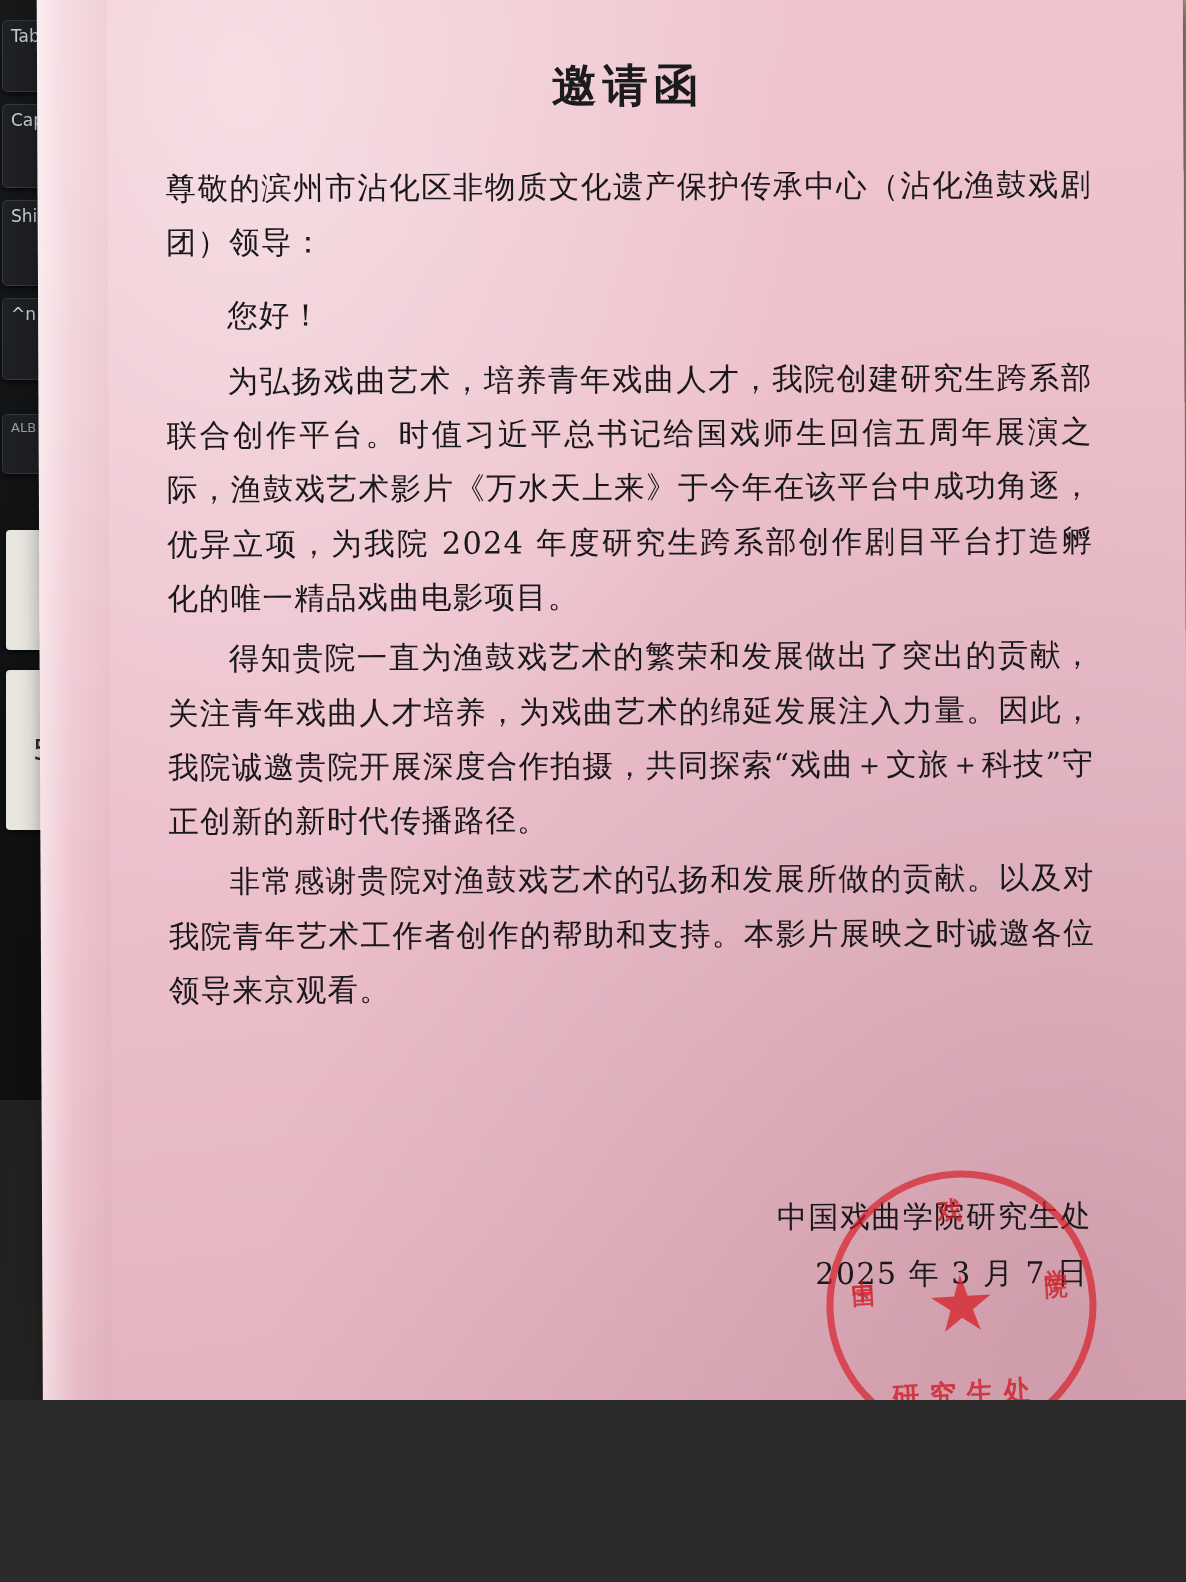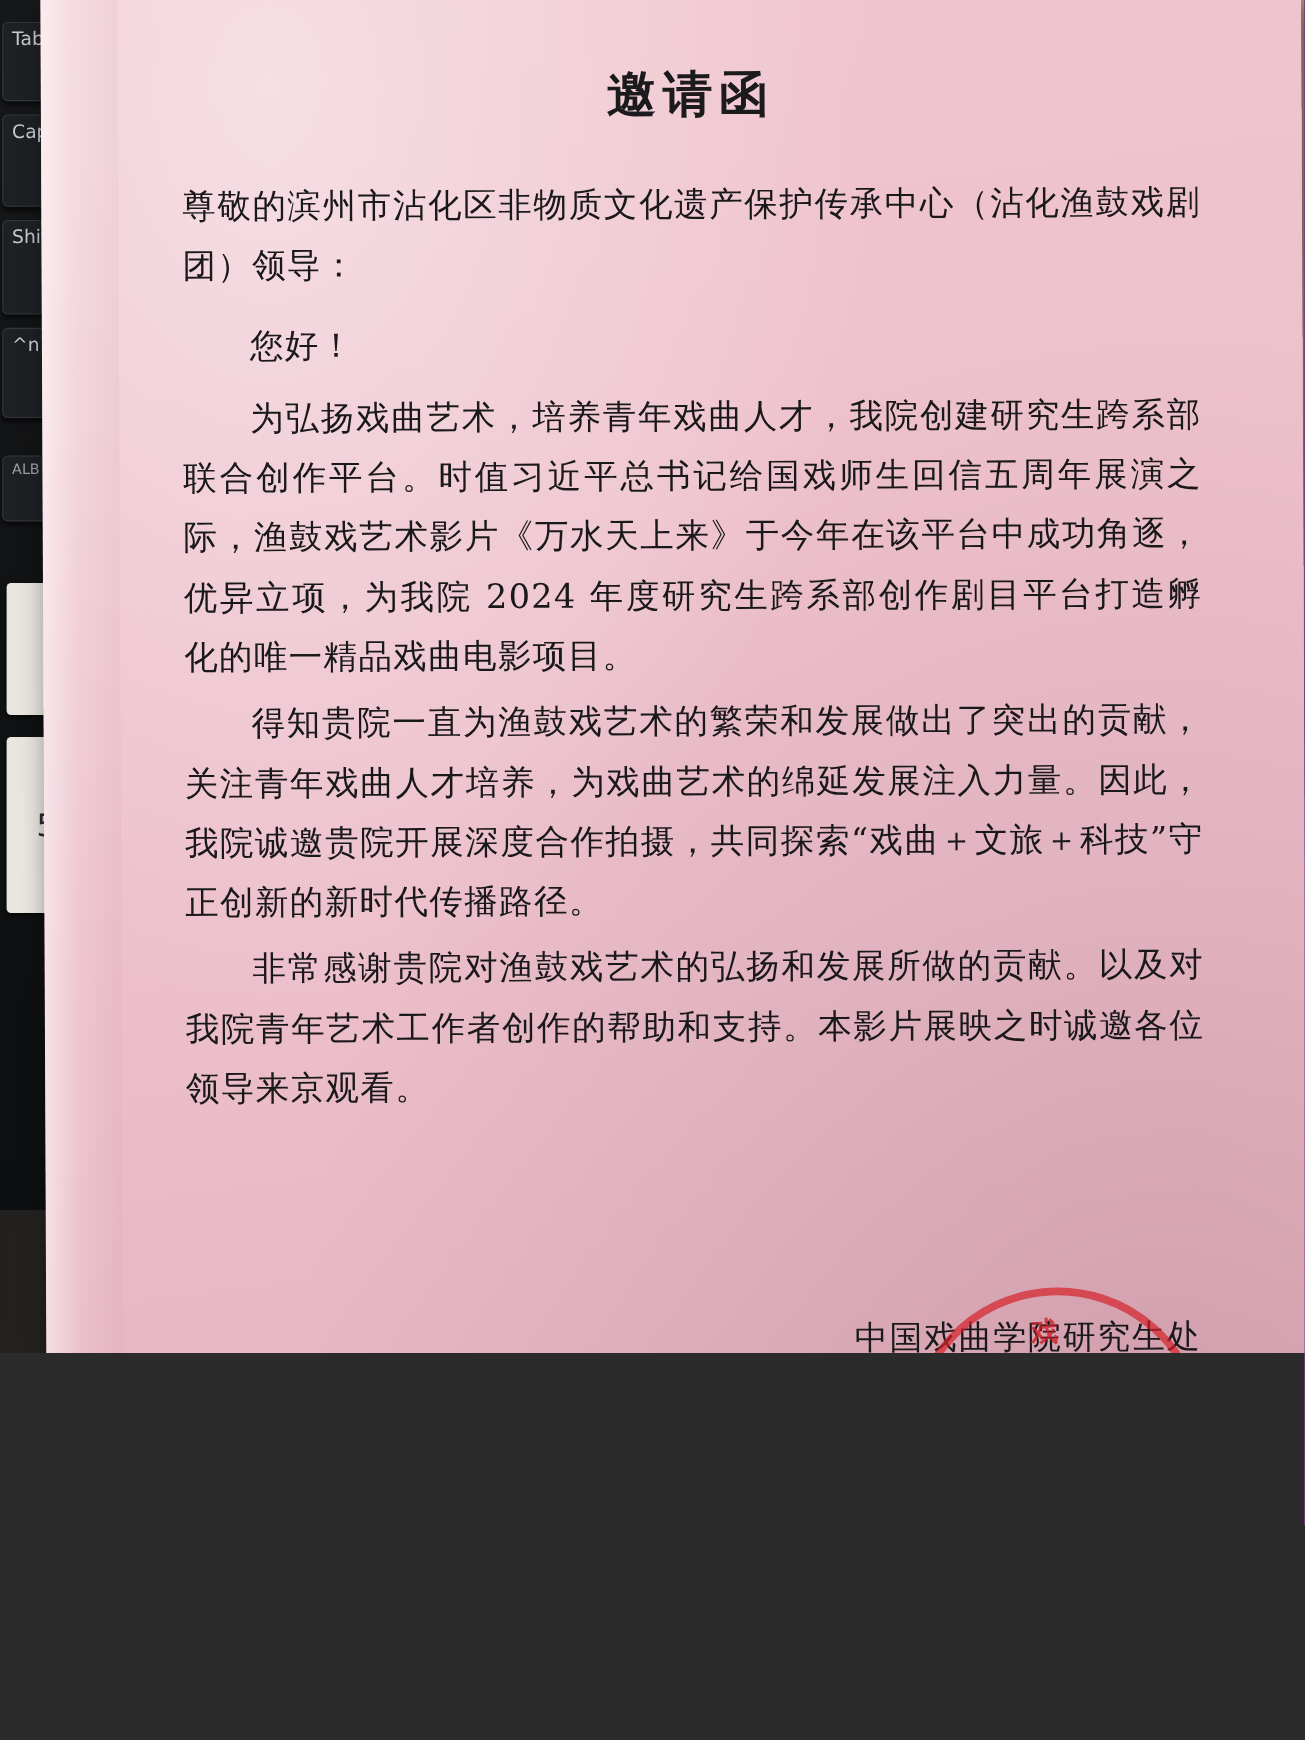--- a/index.html
+++ b/index.html
@@ -3,23 +3,23 @@
 <meta charset="utf-8">
 <style>
   html, body {
     margin: 0;
     padding: 0;
     background: #2b2b2b;
   }
   #scene {
     position: relative;
     width: 1186px;
-    height: 1230px;
+    height: 1400px;
     overflow: hidden;
-    background: #d946ef;
+    background: #ffffff;
     font-family: "DejaVu Sans", "Liberation Sans", sans-serif;
   }
 
   
   .desk {
     position: absolute;
     inset: 0;
     background: linear-gradient(95deg, #1d1c1b 0%, #262422 14%, #3a352f 22%, #6d6055 30%, #8d7b6a 40%, #a08b78 55%, #b09a85 75%, #bda78f 100%);
   }
   .keyboard {

